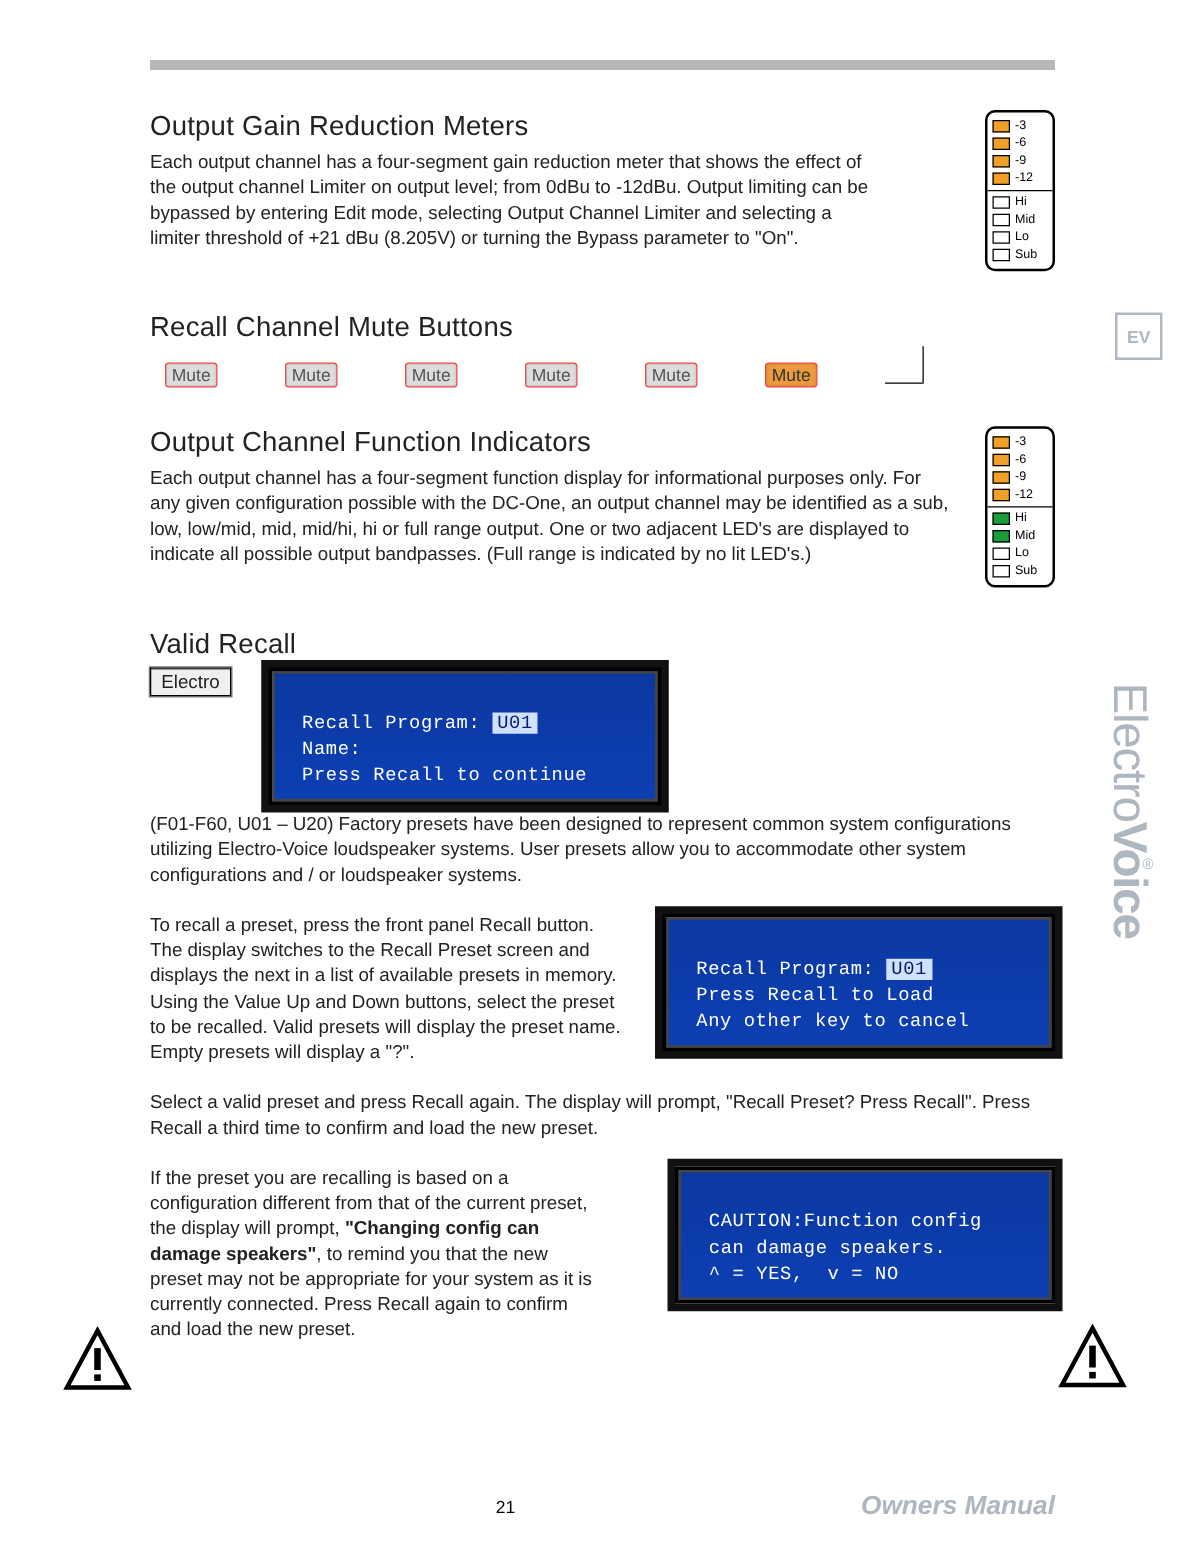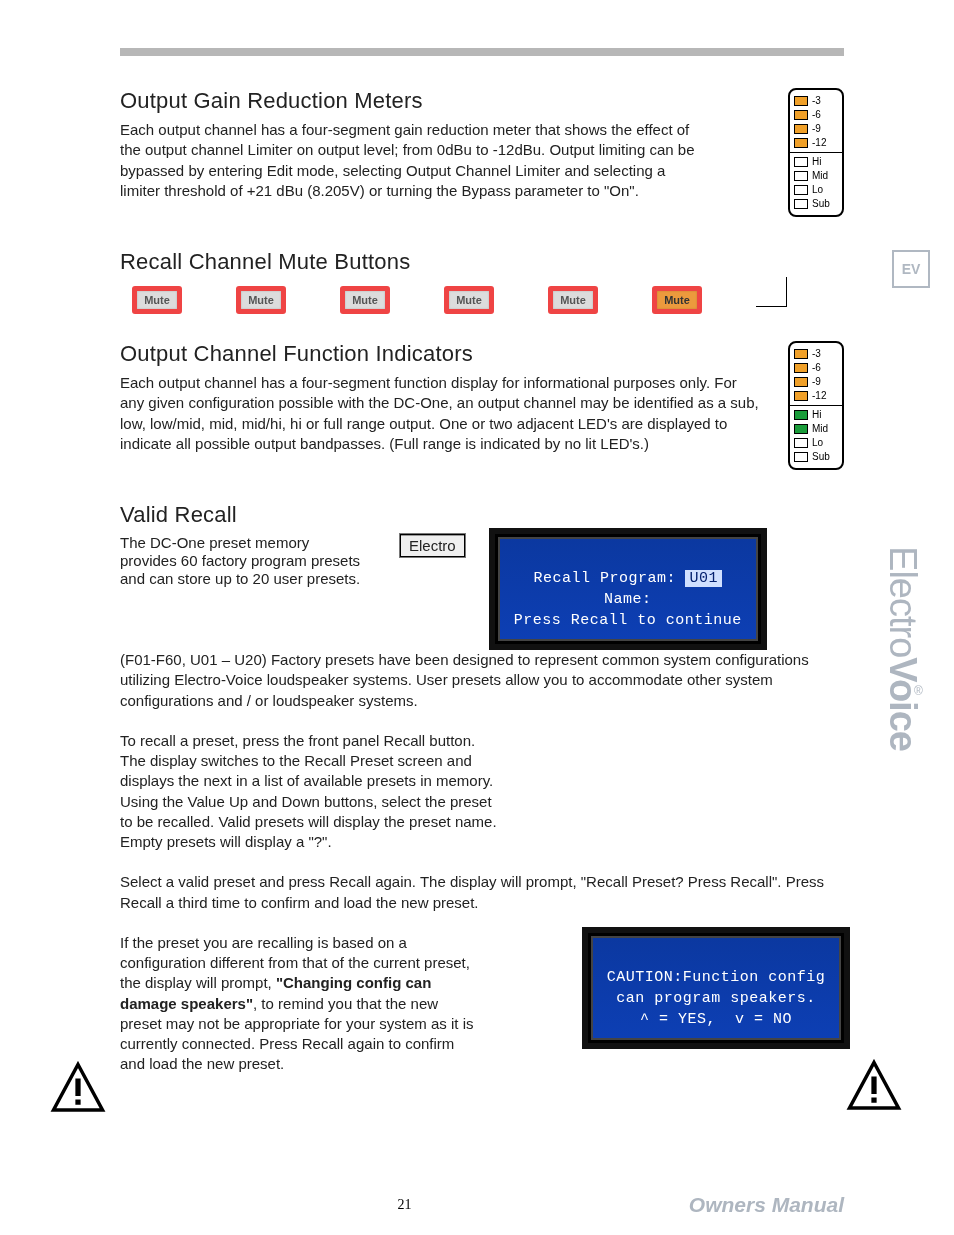--- a/index.html
+++ b/index.html
@@ -87,27 +87,26 @@
 
   
   .mute-row{
     display:flex;
     align-items:center;
     gap:54px;
     margin:10px 0 0 12px;
   }
   .mute-btn{
     width:40px;height:18px;
-    border:5px solid #ef4444;
+    border:1px solid #ef4444;
     border-radius:3px;
-    font-size:11px;
+    font-size:14px;
     display:flex;align-items:center;justify-content:center;
     color:#555;
     box-shadow:inset 0 0 2px rgba(0,0,0,0.2);
-    font-weight:bold;
   }
   .mute-btn.off{background:var(--mute-off);}
   .mute-btn.on{background:var(--mute-on);color:#333;}
   .callout-line{
     position:relative;
     width:70px;height:30px;
   }
   .callout-line::before{
     content:"";
     position:absolute;
@@ -133,24 +132,23 @@
 
   
   .lcd{
     border:3px solid #000;
     box-shadow:0 0 0 2px #444 inset, 0 0 0 6px #111;
     background:linear-gradient(#0b38a0,var(--lcd-blue));
     color:var(--lcd-text);
     font-family:"Courier New", monospace;
     font-size:15px;
     line-height:1.4;
-    padding:10px 0;
+    padding:10px 24px;
     white-space:pre;
     letter-spacing:0.5px;
-    text-align:center;
   }
   .lcd .inv{
     background:var(--lcd-inv-bg);
     color:#04206e;
     padding:0 4px;
   }
   .lcd-wrap{
     display:inline-block;
   }
   .lcd-row1{
@@ -219,21 +217,21 @@
   
   .footer{
     position:absolute;
     left:0;right:0;bottom:18px;
     display:flex;
     justify-content:space-between;
     align-items:center;
     padding:0 110px 0 120px;
     font-size:14px;
   }
-  .footer .pg{flex:1;text-align:center;color:#000;font-family:Liberation Serif, serif;}
+  .footer .pg{flex:1;text-align:center;color:#000;}
   .footer .own{
     font-style:italic;
     font-weight:700;
     color:#aeb6c0;
     font-size:21px;
   }
 </style>
 </head>
 <body>
 
@@ -350,49 +348,52 @@
       </div>
       <h2 class="section-title">Output Channel Function Indicators</h2>
       <p class="body" style="max-width:640px">Each output channel has a four-segment function display for informational purposes only. For any given configuration possible with the DC-One, an output channel may be identified as a sub, low, low/mid, mid, mid/hi, hi or full range output. One or two adjacent LED's are displayed to indicate all possible output bandpasses. (Full range is indicated by no lit LED's.)</p>
       <div class="clear"></div>
     </div>
 
     <div class="sec">
       <h2 class="section-title">Valid Recall</h2>
 
       <div class="lcd-row1">
-        <div style="max-width:250px">
-          <span style="font-size:15px">The DC-One preset memory provides 60 factory program presets and can store up to 20 user presets.</span>
-        </div>
         <div class="recall-btn">Electro</div>
         <div class="lcd-wrap">
           <div class="lcd" style="min-width:260px">
 <span>Recall Program: </span><span class="inv">U01</span>
 <span>Name:</span>
 <span>Press Recall to continue</span></div>
         </div>
       </div>
 
       <p class="body" style="margin-top:-4px">
         <span>(F01-F60, U01 – U20) Factory presets have been designed to represent common system configurations utilizing Electro-Voice</span>
         <span>loudspeaker systems. User presets allow you to accommodate other system configurations and / or loudspeaker systems.</span>
       </p>
 
       <div>
+        <div class="lcd-right lcd-wrap">
+          <div class="lcd" style="min-width:260px">
+<span>Recall Program: </span><span class="inv">U01</span>
+<span>Press Recall to Load</span>
+<span>Any other key to cancel</span></div>
+        </div>
         <p class="body" style="max-width:380px">To recall a preset, press the front panel Recall button. The display switches to the Recall Preset screen and displays the next in a list of available presets in memory. Using the Value Up and Down buttons, select the preset to be recalled. Valid presets will display the preset name. Empty presets will display a "?".</p>
         <div class="clear"></div>
       </div>
 
       <p class="body">Select a valid preset and press Recall again. The display will prompt, "Recall Preset? Press Recall". Press Recall a third time to confirm and load the new preset.</p>
 
       <div>
         <div class="lcd-right lcd-wrap">
           <div class="lcd" style="min-width:250px">
 <span>CAUTION:Function config</span>
-<span>can program speakers.</span>
+<span>can damage speakers.</span>
 <span>^ = YES,  v = NO</span></div>
         </div>
         <p class="body" style="max-width:360px">
           <span>If the preset you are recalling is based on a configuration different from that of the current preset, the display will prompt, </span><b>"Changing config can damage speakers"</b><span>, to remind you that the new preset may not be appropriate for your system as it is currently connected. Press Recall again to confirm and load the new preset.</span>
         </p>
         <div class="clear"></div>
       </div>
     </div>
 
   </div>

